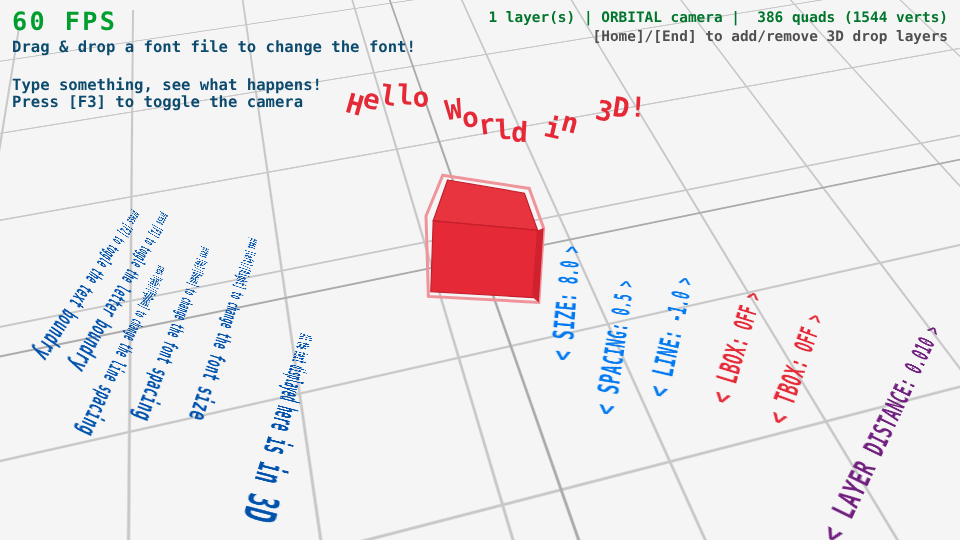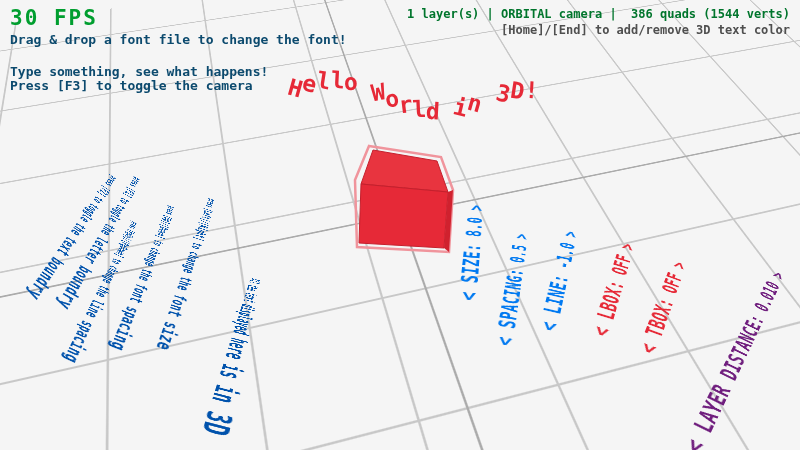--- a/index.html
+++ b/index.html
@@ -84,21 +84,21 @@
 
     <polygon points="373,150 437,161 448,192 361,184" fill="#E8343F" stroke="#C41F2C" stroke-width="1"></polygon>
 
     <polygon points="361,184 448,192 444,248 359,243" fill="#E62937" stroke="#C41F2C" stroke-width="1"></polygon>
 
     <polygon points="448,192 453,190 449,252 444,248" fill="#D0212E" stroke="none"></polygon>
   </svg>
 
   <div id="wave" style="color: rgb(230, 41, 55);"><span style="transform: translateY(-2.7px) rotate(12.7deg);">H</span><span style="transform: translateY(-8px) rotate(10.3deg);">e</span><span style="transform: translateY(-11.7px) rotate(5.8deg);">l</span><span style="transform: translateY(-13px) rotate(0.1deg);">l</span><span style="transform: translateY(-11.8px) rotate(-5.6deg);">o</span><span style="transform: translateY(-8.2px) rotate(-10.1deg);">&nbsp;</span><span style="transform: translateY(-3px) rotate(-12.7deg);">W</span><span style="transform: translateY(2.8px) rotate(-12.7deg);">o</span><span style="transform: translateY(8.1px) rotate(-10.2deg);">r</span><span style="transform: translateY(11.7px) rotate(-5.7deg);">l</span><span style="transform: translateY(13px) rotate(0deg);">d</span><span style="transform: translateY(11.7px) rotate(5.7deg);">&nbsp;</span><span style="transform: translateY(8.1px) rotate(10.2deg);">i</span><span style="transform: translateY(2.8px) rotate(12.7deg);">n</span><span style="transform: translateY(-3px) rotate(12.7deg);">&nbsp;</span><span style="transform: translateY(-8.2px) rotate(10.1deg);">3</span><span style="transform: translateY(-11.8px) rotate(5.6deg);">D</span><span style="transform: translateY(-13px) rotate(-0.1deg);">!</span></div>
 
-  <div id="fps" class="hud" style="color: rgb(0, 158, 47);">30 FPS</div>
+  <div id="fps" class="hud" style="color: rgb(0, 158, 47);">60 FPS</div>
   <div class="hud hud-left" style="top:32px">Drag &amp; drop a font file to change the font!</div>
   <div class="hud hud-left" style="top:64px">Type something, see what happens!</div>
   <div class="hud hud-left" style="top:78px">Press [F3] to toggle the camera</div>
 
   <div id="status" class="hud" style="color: rgb(0, 117, 44);">1 layer(s) | ORBITAL camera |  386 quads (1544 verts)</div>
-  <div class="hud hud-right" style="top:23px">[Home]/[End] to add/remove 3D text color</div>
+  <div class="hud hud-right" style="top:23px">[Home]/[End] to add/remove 3D drop layers</div>
 
 </div>
 
 </body></html>

